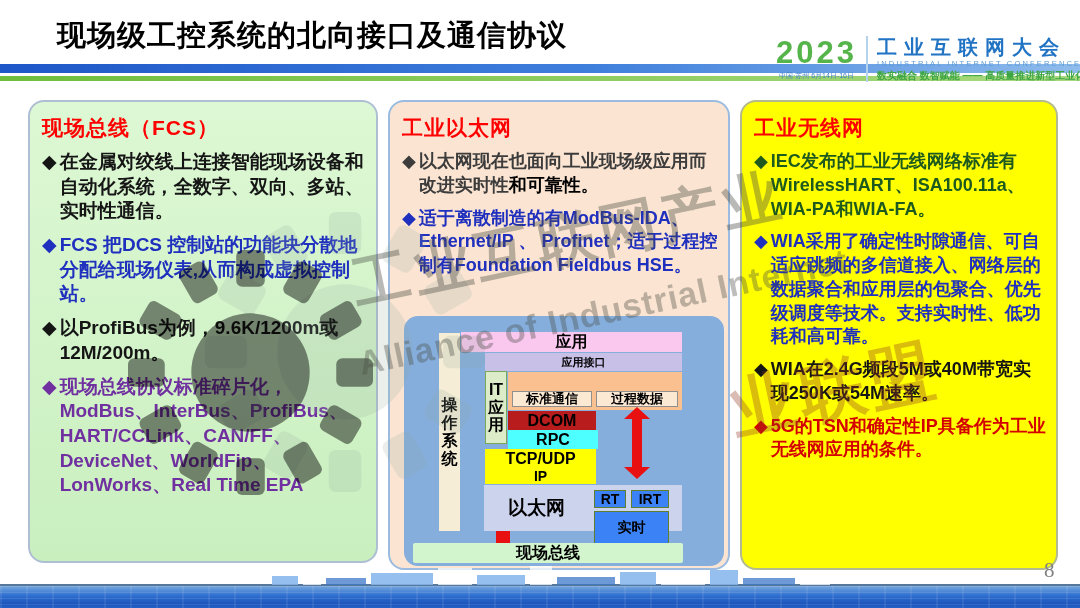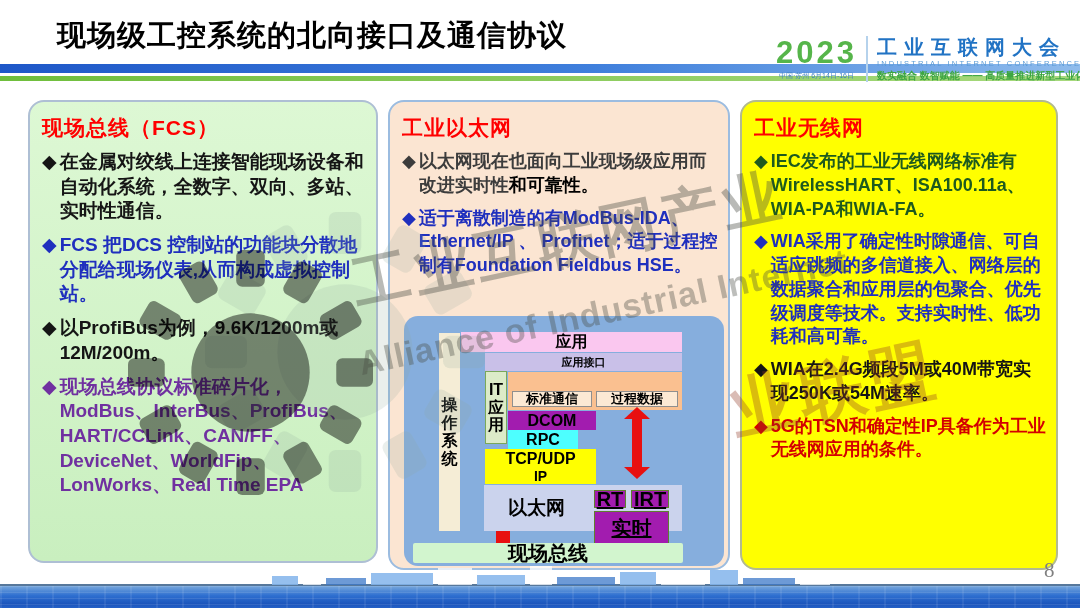--- a/index.html
+++ b/index.html
@@ -56,34 +56,34 @@
   .it-col{left:81px;top:55px;width:22px;height:73px;background:#dcebc8;border:1.5px solid #7aa85a;}
   .row-app{left:57px;top:16px;width:221px;height:20px;background:#fac7ef;font-size:16px;}
   .row-appif{left:81px;top:37px;width:197px;height:18px;background:#c9c0e8;font-size:11px;}
   .row-kernel{left:104px;top:56px;width:174px;height:38px;background:#fac090;}
   .kernel-label{position:absolute;left:0;top:1px;width:100%;text-align:center;
                 font-size:14px;font-weight:bold;}
   .k-inner{position:absolute;top:19px;height:16px;background:#fce9d4;border:1px solid #8f8f8f;
            font-size:13px;display:flex;align-items:center;justify-content:center;font-weight:bold;}
   .k-std{left:4px;width:80px;}
   .k-proc{left:88px;width:82px;}
-  .row-dcom{left:104px;top:95px;width:88px;height:19px;background:#a21caf;font-size:16px;}
-  .row-rpc{left:104px;top:114px;width:70px;height:19px;background:#4dffff;font-size:16px;}
+  .row-dcom{left:104px;top:95px;width:88px;height:19px;background:#b91c1c;font-size:16px;}
+  .row-rpc{left:104px;top:114px;width:90px;height:19px;background:#4dffff;font-size:16px;}
   .row-tcp{left:81px;top:133px;width:111px;height:19px;background:#ffff00;font-size:16px;}
   .row-ip{left:81px;top:152px;width:111px;height:16px;background:#ffff00;font-size:14px;}
   .eth-box{position:absolute;left:80px;top:169px;width:198px;height:46px;background:#cbd3ed;z-index:2;}
   .eth-label{position:absolute;left:24px;top:0;height:46px;display:flex;align-items:center;
              font-size:19px;font-weight:bold;}
-  .gbox{position:absolute;background:#a21caf;border:1px solid #5f7f2f;display:flex;
-        align-items:center;justify-content:center;font-size:20px;font-weight:bold;text-decoration:underline;}
+  .gbox{position:absolute;background:#3b82f6;border:1px solid #5f7f2f;display:flex;
+        align-items:center;justify-content:center;font-size:14px;font-weight:bold;}
   .g-rt{left:110px;top:5px;width:32px;height:18px;}
   .g-irt{left:147px;top:5px;width:38px;height:18px;}
   .g-shi{left:110px;top:26px;width:75px;height:34px;}
   .conn{position:absolute;left:92px;top:208px;width:14px;height:24px;background:#e81010;z-index:1;}
-  .fb-bar{left:9px;top:227px;width:270px;height:20px;background:#d2f5ce;font-size:20px;
+  .fb-bar{left:9px;top:227px;width:270px;height:20px;background:#d2f5ce;font-size:16px;
           border-radius:2px;z-index:2;}
   .dbl-arrow{position:absolute;left:220px;top:91px;width:26px;height:72px;z-index:3;}
   .dbl-arrow .shaft{position:absolute;left:8px;top:10px;width:10px;height:52px;background:#e81010;}
   .dbl-arrow .hu{position:absolute;left:0;top:0;width:0;height:0;
                  border-left:13px solid transparent;border-right:13px solid transparent;
                  border-bottom:12px solid #e81010;}
   .dbl-arrow .hd{position:absolute;left:0;bottom:0;width:0;height:0;
                  border-left:13px solid transparent;border-right:13px solid transparent;
                  border-top:12px solid #e81010;}
 

